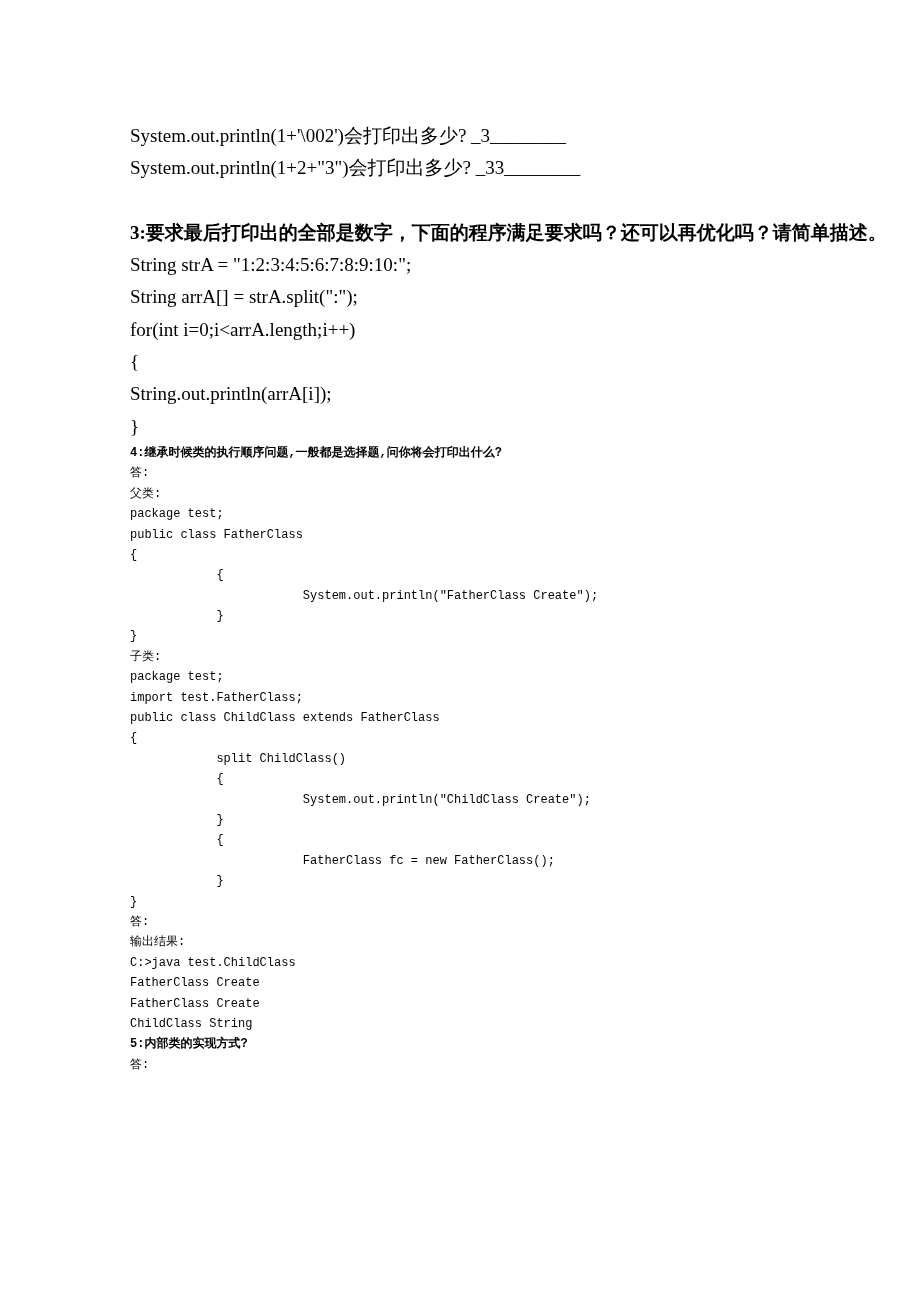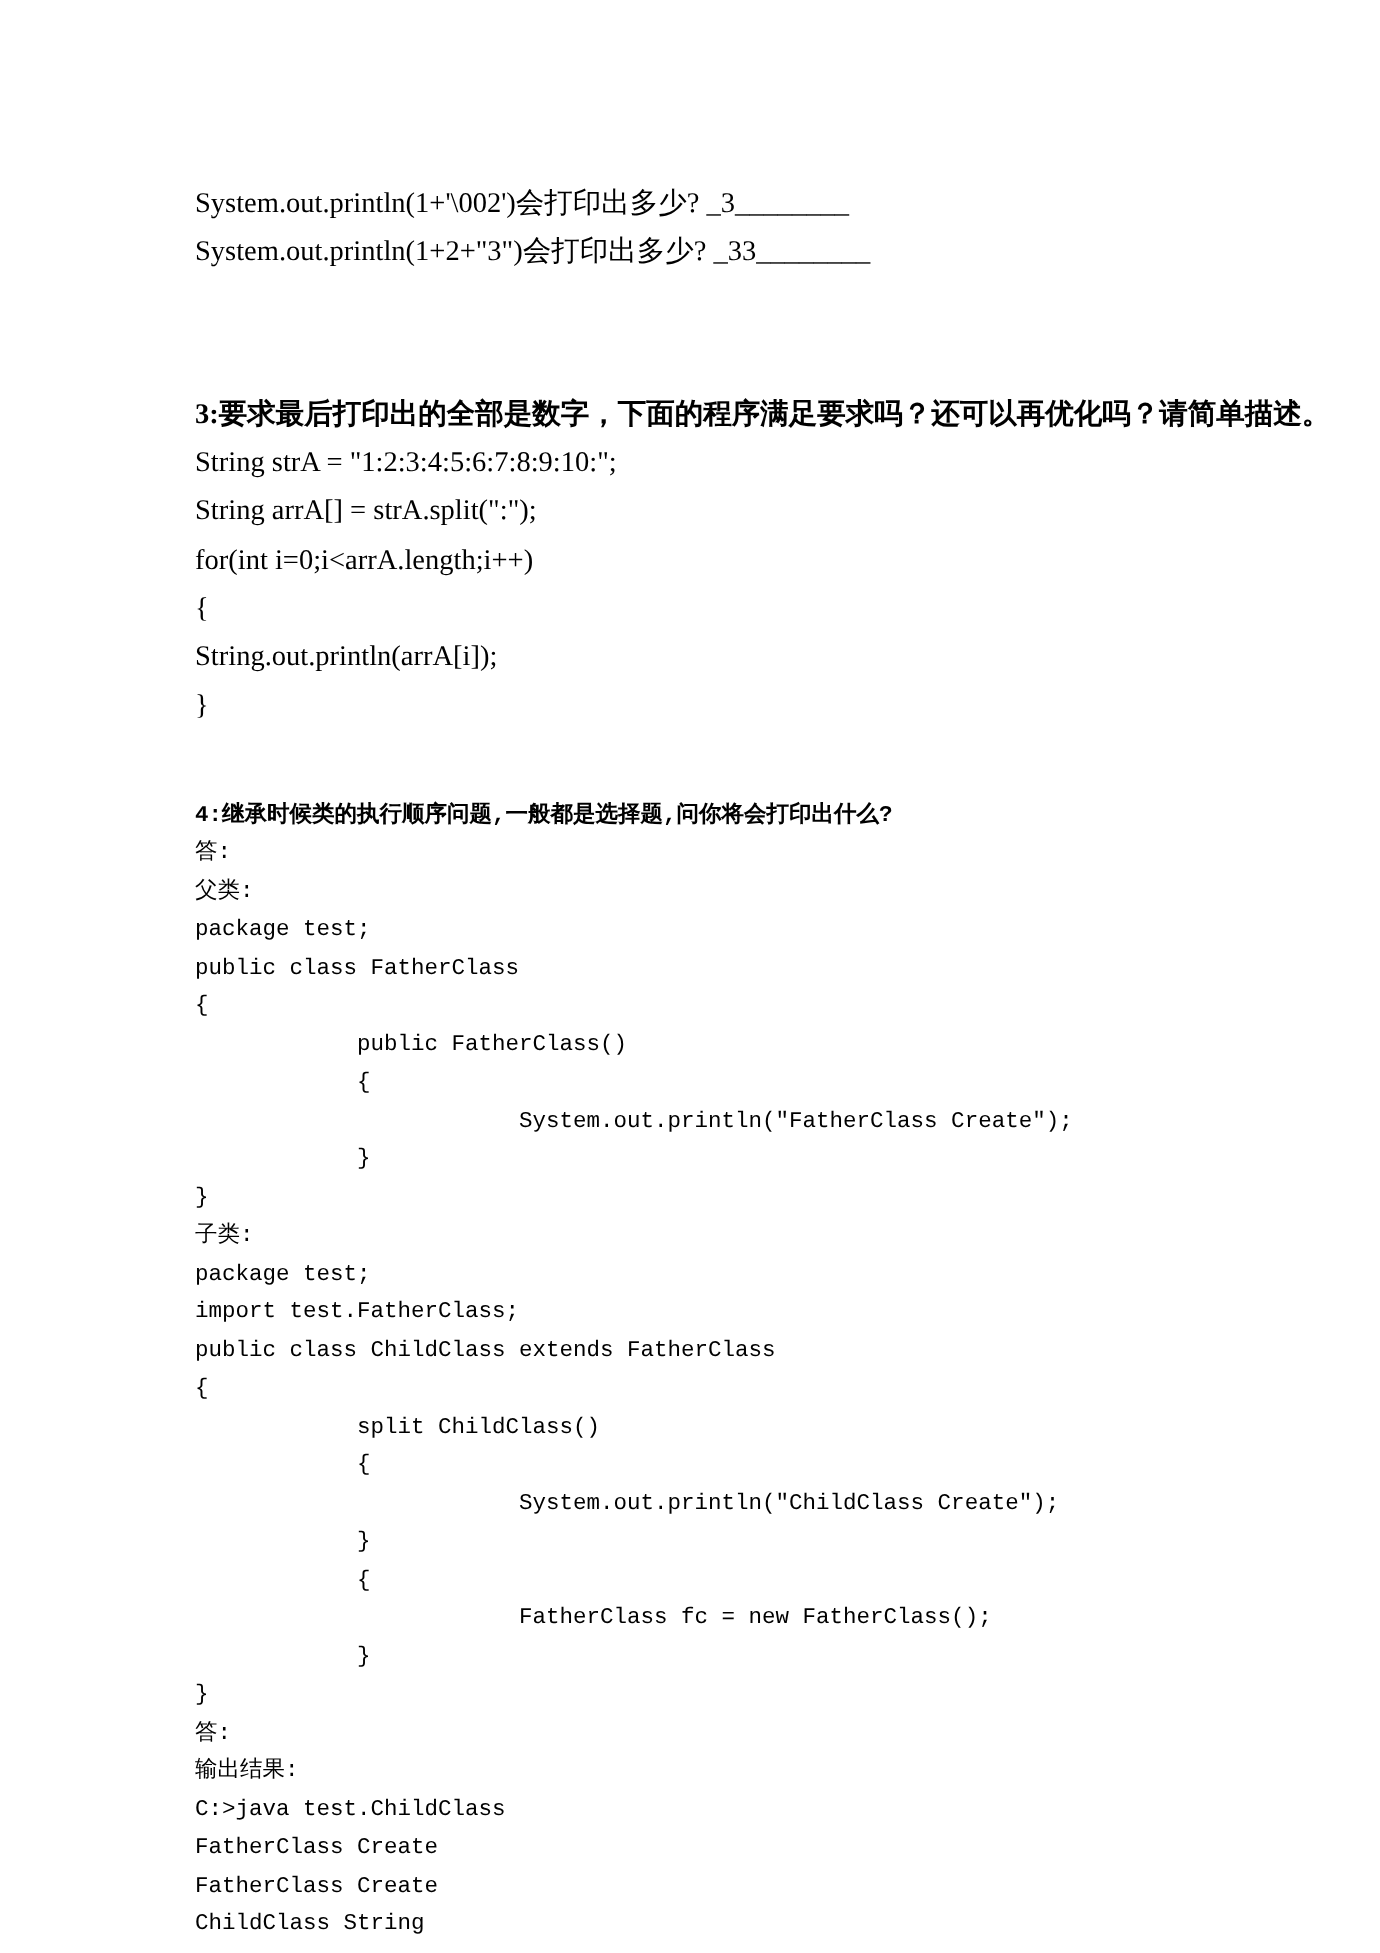--- a/index.html
+++ b/index.html
@@ -16,26 +16,25 @@
     padding: 120px 130px 100px 130px;
     box-sizing: border-box;
   }
   .line {
     white-space: pre;
     font-family: Liberation Serif, serif;
     font-size: 19px;
   }
   .mono {
     font-family: "Courier New", "SimSun", monospace;
-    font-size: 15px;
+    font-size: 12px;
     white-space: pre;
   }
   .bold {
     font-weight: bold;
-    margin-top: 44px;
   }
 </style>
 </head>
 <body>
 
 <div class="page" id="page-root">
     <div class="line">System.out.println(1+'\002')会打印出多少? _3________</div>
     <div class="line">System.out.println(1+2+"3")会打印出多少? _33________</div>
     <div class="line"> </div>
     <div class="line bold">3:要求最后打印出的全部是数字，下面的程序满足要求吗？还可以再优化吗？请简单描述。</div>
@@ -44,21 +43,20 @@
     <div class="line">for(int i=0;i&lt;arrA.length;i++)</div>
     <div class="line">{</div>
     <div class="line">String.out.println(arrA[i]);</div>
     <div class="line">}</div>
     <div class="mono bold">4:继承时候类的执行顺序问题,一般都是选择题,问你将会打印出什么?</div>
     <div class="mono">答:</div>
     <div class="mono">父类:</div>
     <div class="mono">package test;</div>
     <div class="mono">public class FatherClass</div>
     <div class="mono">{</div>
-    <div class="mono">            public FatherClass()</div>
     <div class="mono">            {</div>
     <div class="mono">                        System.out.println("FatherClass Create");</div>
     <div class="mono">            }</div>
     <div class="mono">}</div>
     <div class="mono">子类:</div>
     <div class="mono">package test;</div>
     <div class="mono">import test.FatherClass;</div>
     <div class="mono">public class ChildClass extends FatherClass</div>
     <div class="mono">{</div>
     <div class="mono">            split ChildClass()</div>

